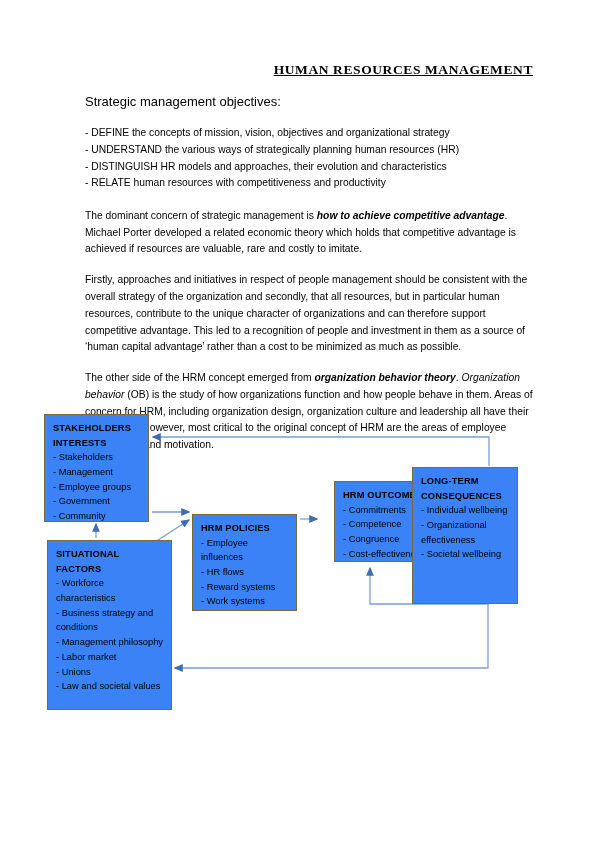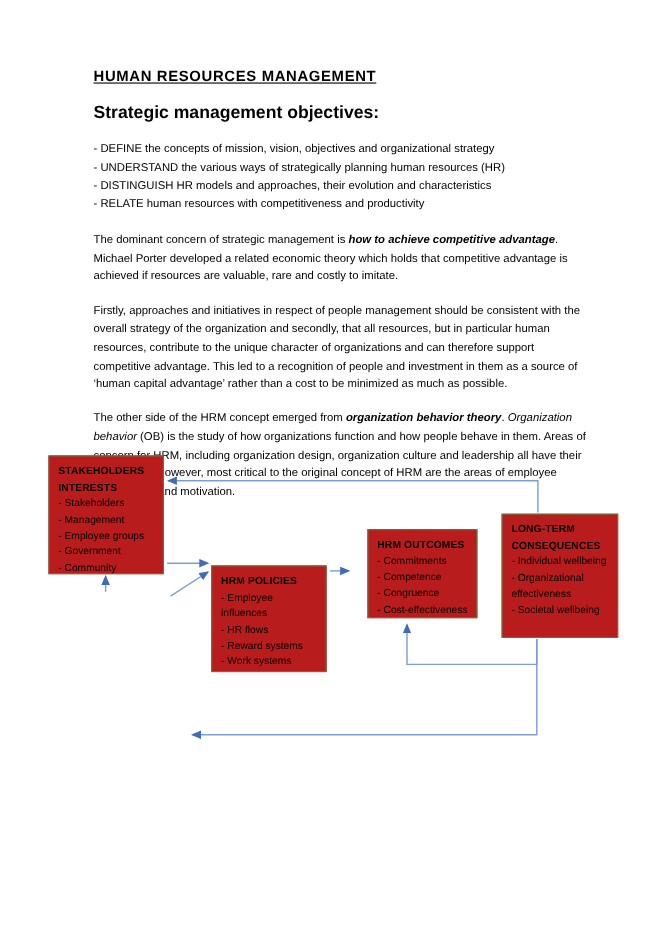--- a/index.html
+++ b/index.html
@@ -18,38 +18,39 @@
     background: #ffffff;
     overflow: hidden;
   }
   .doc-body {
     position: absolute;
     left: 85px;
     top: 62px;
     width: 448px;
   }
   .doc-title {
-    font-family: Liberation Sans, sans-serif;
+    font-family: Liberation Serif, serif;
     font-weight: bold;
     font-size: 13.5px;
     letter-spacing: 0.6px;
     text-decoration: underline;
     margin: 0 0 16px 0;
     line-height: 1.2;
+    text-align: right;
   }
   .unit-heading {
     font-size: 10.5px;
     font-weight: bold;
     text-decoration: underline;
     letter-spacing: 0.3px;
     margin: 0 0 17px 0;
   }
   .sub-heading {
-    font-size: 16px;
-    font-weight: bold;
+    font-size: 13px;
+    font-weight: normal;
     margin: 0 0 16px 0;
   }
   .bullet-list {
     margin: 0 0 16px 0;
   }
   .bullet-list .bl {
     font-size: 10.3px;
     line-height: 1.62;
     white-space: nowrap;
   }
@@ -71,39 +72,39 @@
   #diagram {
     position: absolute;
     left: 0;
     top: 0;
     width: 599px;
     height: 848px;
     pointer-events: none;
   }
   .dbox {
     position: absolute;
-    background: #b91c1c;
+    background: #3b82f6;
     border: 1.4px solid #7a6a39;
     box-sizing: border-box;
     padding: 6px 7px 6px 8px;
     font-size: 9.3px;
     line-height: 1.58;
   }
   .dbox .btitle {
     font-weight: bold;
     letter-spacing: 0.15px;
   }
   .dbox .bline {
     white-space: normal;
   }
   #box-stakeholders { left: 44px;  top: 414px; width: 105px; height: 108px; }
   #box-situational  { left: 47px;  top: 540px; width: 125px; height: 170px; }
   #box-policies     { left: 192px; top: 477px; width: 105px; height: 97px; margin-top: 37px; }
   #box-outcomes     { left: 334px; top: 481px; width: 100px; height: 81px; }
-  #box-longterm     { left: 456px; top: 467px; width: 106px; height: 113px; }
+  #box-longterm     { left: 412px; top: 467px; width: 106px; height: 137px; }
   svg#arrows {
     position: absolute;
     left: 0; top: 0;
     width: 599px; height: 848px;
   }
 </style>
 </head>
 <body>
 
 <div id="page">
@@ -155,20 +156,29 @@
     <div class="dbox" id="box-stakeholders">
       <div class="btitle">STAKEHOLDERS</div>
       <div class="btitle">INTERESTS</div>
       <div class="bline">- Stakeholders</div>
       <div class="bline">- Management</div>
       <div class="bline">- Employee groups</div>
       <div class="bline">- Government</div>
       <div class="bline">- Community</div>
     </div>
 
+    <div class="dbox" id="box-situational">
+      <div class="btitle">SITUATIONAL FACTORS</div>
+      <div class="bline">- Workforce characteristics</div>
+      <div class="bline">- Business strategy and conditions</div>
+      <div class="bline">- Management philosophy</div>
+      <div class="bline">- Labor market</div>
+      <div class="bline">- Unions</div>
+      <div class="bline">- Law and societal values</div>
+    </div>
 
     <div class="dbox" id="box-policies">
       <div class="btitle">HRM POLICIES</div>
       <div class="bline">- Employee influences</div>
       <div class="bline">- HR flows</div>
       <div class="bline">- Reward systems</div>
       <div class="bline">- Work systems</div>
     </div>
 
     <div class="dbox" id="box-outcomes">

